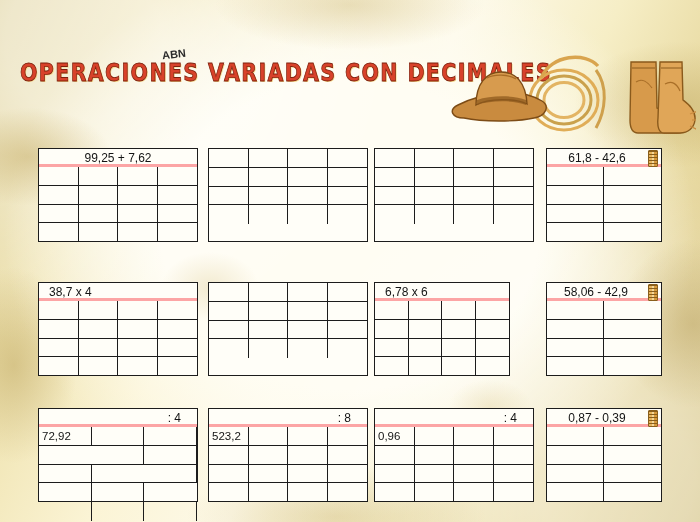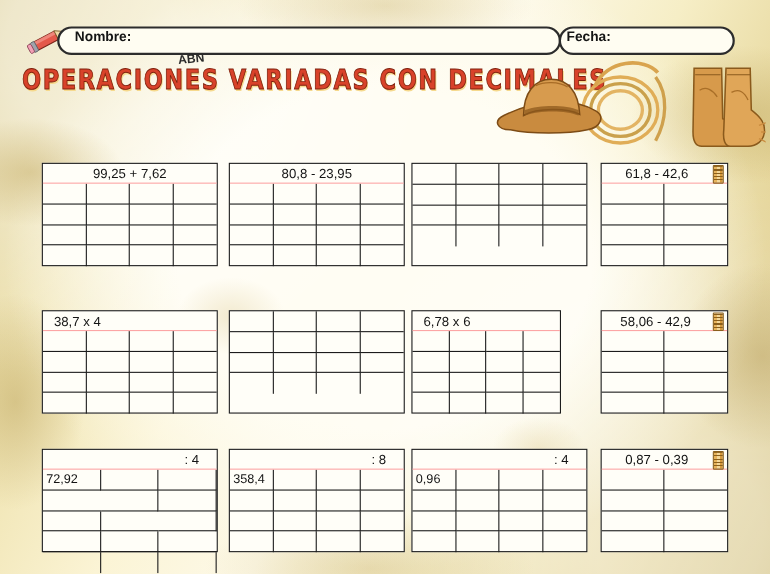--- a/index.html
+++ b/index.html
@@ -133,21 +133,21 @@
   .ex {
     position: absolute;
     box-sizing: border-box;
     background: #fffef8;
     border: 1px solid #1c1c1c;
   }
   .ex-head {
     position: relative;
     box-sizing: border-box;
     height: 18px;
-    border-bottom: 1px solid #fca5a5;
+    border-bottom: 3px solid #fca5a5;
     font-size: 12px;
     color: #141414;
     text-align: center;
     line-height: 18px;
     white-space: nowrap;
   }
   .ex-head.right {
     text-align: right;
     padding-right: 16px;
   }
@@ -192,38 +192,20 @@
     width: 250px;
     height: 100px;
     pointer-events: none;
   }
 </style>
 </head>
 <body>
 
 <div id="sheet">
 
-  <div class="name-row">
-    <svg class="pencil" viewBox="0 0 40 34">
-      <g transform="rotate(-28 20 17)">
-        <rect x="8" y="12" width="22" height="9" rx="1" fill="#e4584a" stroke="#7a2318" stroke-width="1"></rect>
-        <rect x="8" y="12" width="22" height="3.2" fill="#f39186" opacity="0.8"></rect>
-        <polygon points="30,11.5 38,16.5 30,21.5" fill="#f0d9a6" stroke="#7a5a24" stroke-width="0.8"></polygon>
-        <polygon points="35.5,14.8 38,16.5 35.5,18.2" fill="#3a3a3a"></polygon>
-        <rect x="4" y="11.5" width="4.5" height="10" rx="1" fill="#9fa3ab" stroke="#5c6068" stroke-width="0.8"></rect>
-        <rect x="0.5" y="12" width="4" height="9" rx="1.6" fill="#f2a0b5" stroke="#8c4458" stroke-width="0.8"></rect>
-      </g>
-    </svg>
-
-    <div class="pill" id="name-pill"></div>
-    <div class="pill-label" id="name-label">Nombre:</div>
-
-    <div class="pill" id="date-pill"></div>
-    <div class="pill-label" id="date-label">Fecha:</div>
-  </div>
 
   <div id="title-wrap">
     <div id="title">OPERACIONES VARIADAS CON DECIMALES</div>
     <div id="title-sup">ABN</div>
   </div>
 
 
   <svg id="art" viewBox="0 0 250 100">
 
     <g fill="none" stroke="#d9a44e" stroke-width="3">
@@ -272,21 +254,20 @@
           <div class="cell" style="height: 18.75px; line-height: 18.75px;"></div>
           <div class="cell" style="height: 18.75px; line-height: 18.75px;"></div>
           <div class="cell last-col" style="height: 18.75px; line-height: 18.75px;"></div>
           <div class="cell last-row" style="height: 18.75px; line-height: 18.75px;"></div>
           <div class="cell last-row" style="height: 18.75px; line-height: 18.75px;"></div>
           <div class="cell last-row" style="height: 18.75px; line-height: 18.75px;"></div>
           <div class="cell last-col last-row" style="height: 18.75px; line-height: 18.75px;"></div>
         </div>
       </div>
       <div class="ex" style="left: 208px; top: 148px; width: 160px; height: 94px;">
-        <div class="ex-head">80,8  -  23,95</div>
         <div class="ex-grid" style="grid-template-columns: repeat(4, 1fr); grid-template-rows: repeat(4, 1fr); height: 75px;">
           <div class="cell" style="height: 18.75px; line-height: 18.75px;"></div>
           <div class="cell" style="height: 18.75px; line-height: 18.75px;"></div>
           <div class="cell" style="height: 18.75px; line-height: 18.75px;"></div>
           <div class="cell last-col" style="height: 18.75px; line-height: 18.75px;"></div>
           <div class="cell" style="height: 18.75px; line-height: 18.75px;"></div>
           <div class="cell" style="height: 18.75px; line-height: 18.75px;"></div>
           <div class="cell" style="height: 18.75px; line-height: 18.75px;"></div>
           <div class="cell last-col" style="height: 18.75px; line-height: 18.75px;"></div>
           <div class="cell" style="height: 18.75px; line-height: 18.75px;"></div>
@@ -424,21 +405,21 @@
           <div class="cell last-col" style="height: 18.75px; line-height: 18.75px;"></div>
           <div class="cell last-row" style="height: 18.75px; line-height: 18.75px;"></div>
           <div class="cell last-row" style="height: 18.75px; line-height: 18.75px;"></div>
           <div class="cell last-row" style="height: 18.75px; line-height: 18.75px;"></div>
           <div class="cell last-col last-row" style="height: 18.75px; line-height: 18.75px;"></div>
         </div>
       </div>
       <div class="ex" style="left: 208px; top: 408px; width: 160px; height: 94px;">
         <div class="ex-head right">: 8</div>
         <div class="ex-grid" style="grid-template-columns: repeat(4, 1fr); grid-template-rows: repeat(4, 1fr); height: 75px;">
-          <div class="cell" style="height: 18.75px; line-height: 18.75px;">358,4</div>
+          <div class="cell" style="height: 18.75px; line-height: 18.75px;">523,2</div>
           <div class="cell" style="height: 18.75px; line-height: 18.75px;"></div>
           <div class="cell" style="height: 18.75px; line-height: 18.75px;"></div>
           <div class="cell last-col" style="height: 18.75px; line-height: 18.75px;"></div>
           <div class="cell" style="height: 18.75px; line-height: 18.75px;"></div>
           <div class="cell" style="height: 18.75px; line-height: 18.75px;"></div>
           <div class="cell" style="height: 18.75px; line-height: 18.75px;"></div>
           <div class="cell last-col" style="height: 18.75px; line-height: 18.75px;"></div>
           <div class="cell" style="height: 18.75px; line-height: 18.75px;"></div>
           <div class="cell" style="height: 18.75px; line-height: 18.75px;"></div>
           <div class="cell" style="height: 18.75px; line-height: 18.75px;"></div>

